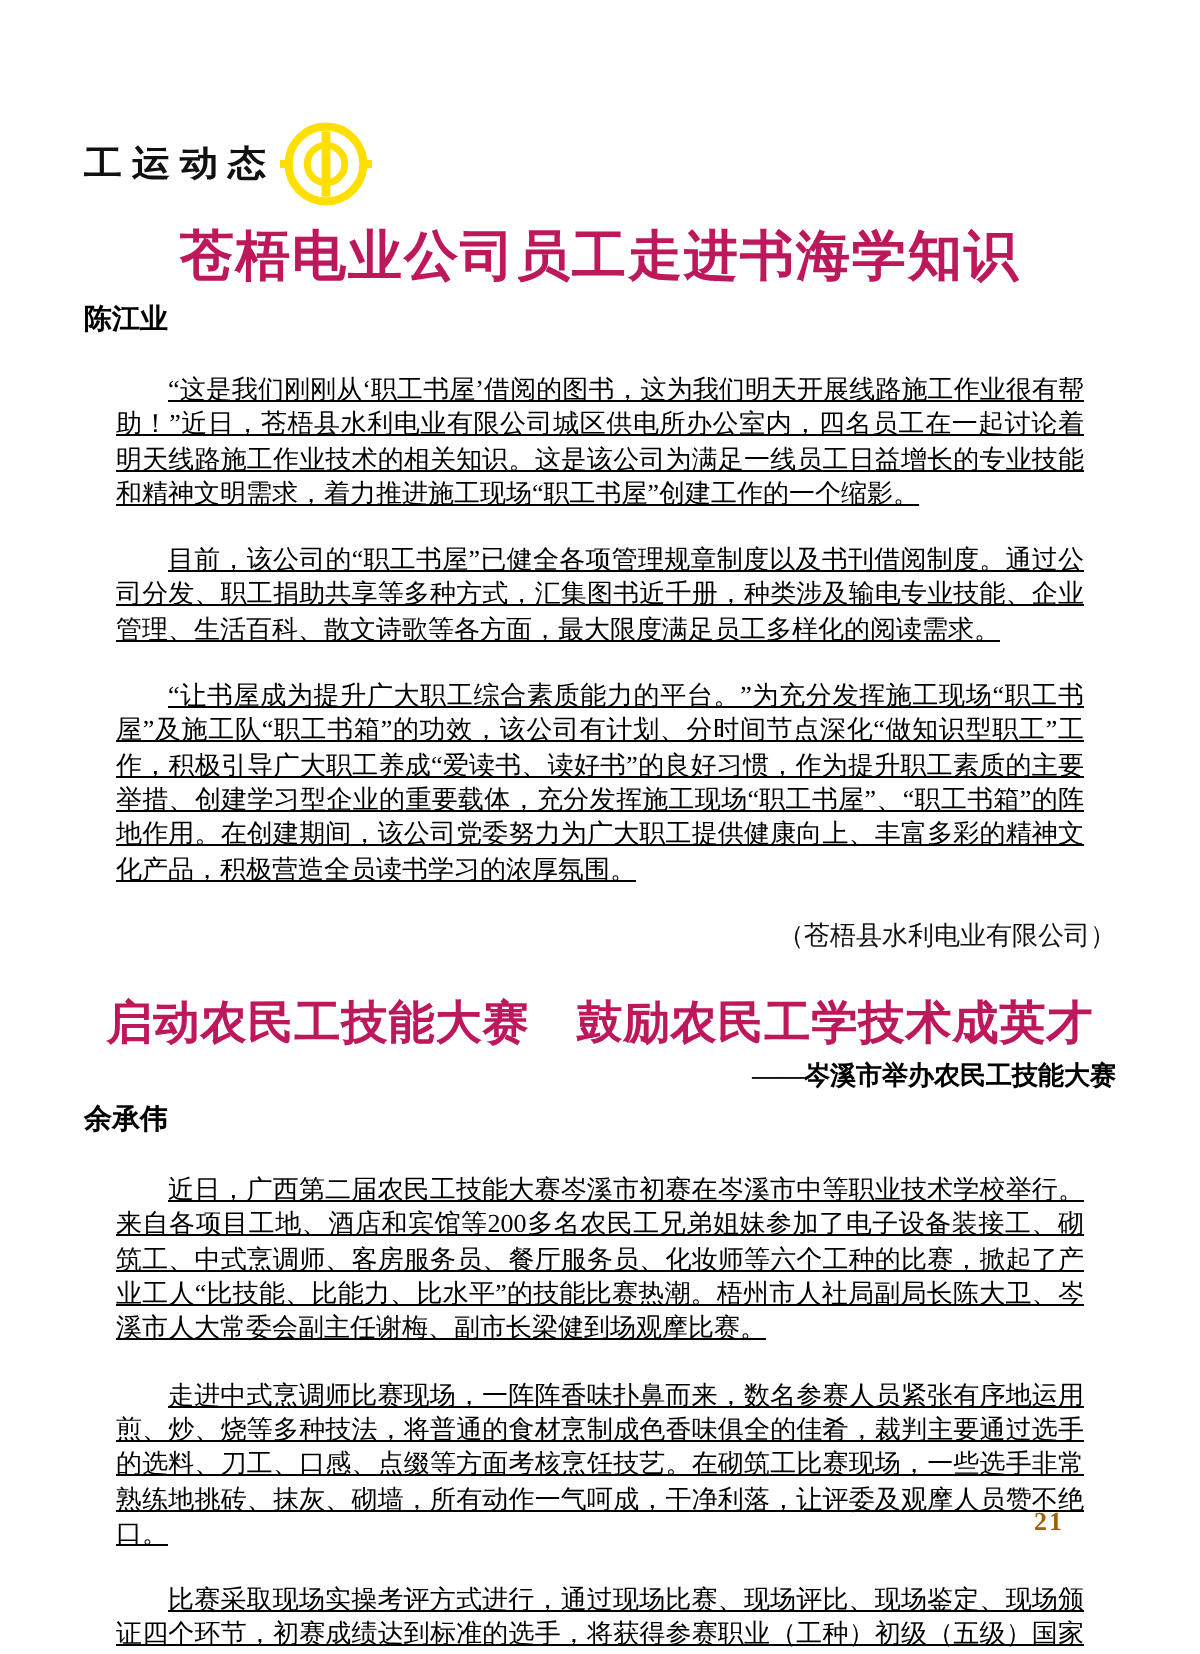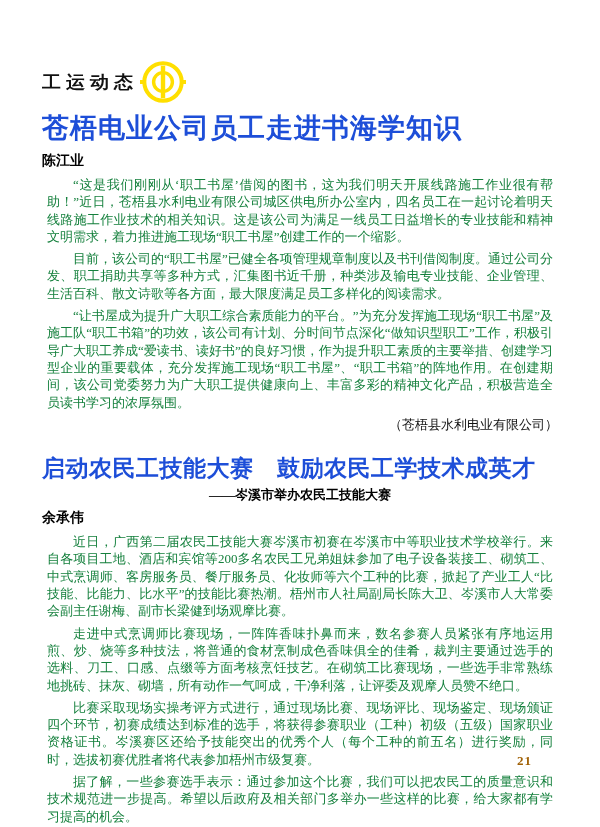--- a/index.html
+++ b/index.html
@@ -36,50 +36,51 @@
     margin-right: 2px;
     white-space: nowrap;
   }
   .masthead-logo {
     width: 46px;
     height: 46px;
     flex: 0 0 auto;
   }
   
   .article-title {
-    text-align: left;
+    text-align: center;
     font-family: "Liberation Sans", "DejaVu Sans", sans-serif;
     font-weight: bold;
-    color: #1d4ed8;
+    color: #be185d;
     margin: 0;
   }
   .title-1 { font-size: 27px; line-height: 36px; margin-top: 4px; letter-spacing: 1px; }
   .title-2 { font-size: 23px; line-height: 30px; margin-top: 20px; letter-spacing: 0.5px; }
   .article-subtitle {
-    text-align: center;
+    text-align: right;
     font-weight: bold;
     font-size: 13px;
     line-height: 17px;
     margin: 3px 0 0 0;
     color: #000000;
   }
   .article-author {
     font-weight: bold;
     font-size: 14px;
     line-height: 18px;
     margin: 6px 0 6px 0;
     color: #000000;
   }
   .body-text p {
-    margin: 5px;
+    margin: 16px;
     text-indent: 2em;
     text-align: justify;
     font-size: 13px;
     line-height: 17.3px;
-    color: #15803d;
+    color: #000000;
+    text-decoration: underline;
   }
   .attribution {
     text-align: right;
     font-size: 13px;
     line-height: 17.3px;
     color: #111111;
     margin: 0;
   }
   .page-number {
     position: absolute;

